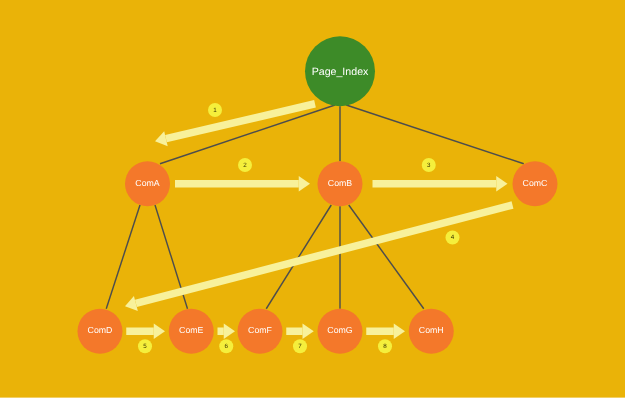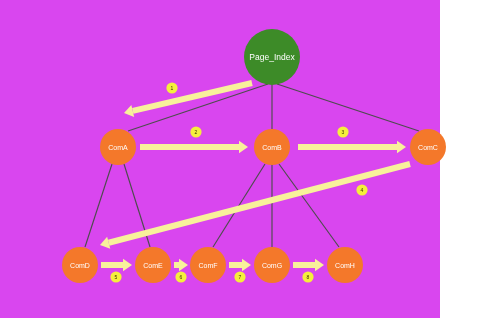--- a/index.html
+++ b/index.html
@@ -3,21 +3,21 @@
 <meta charset="utf-8">
 <title>Component Flow Graph</title>
 <style>
   html,body{margin:0;padding:0;}
   body{
     width:500px;height:318px;
     background:#ffffff;
     font-family:"Liberation Sans","DejaVu Sans",sans-serif;
     overflow:hidden;
   }
-  #canvas-wrap{position:relative;width:440px;height:318px;background:#d946ef;}
+  #canvas-wrap{position:relative;width:500px;height:318px;background:#eab308;}
   svg#graph{display:block;width:500px;height:318px;}
   .node-label{
     font-family:"Liberation Sans","DejaVu Sans",sans-serif;
     fill:#ffffff;
     text-anchor:middle;
     dominant-baseline:central;
     pointer-events:none;
   }
   .root-label{font-size:8.5px;}
   .comp-label{font-size:7px;}

